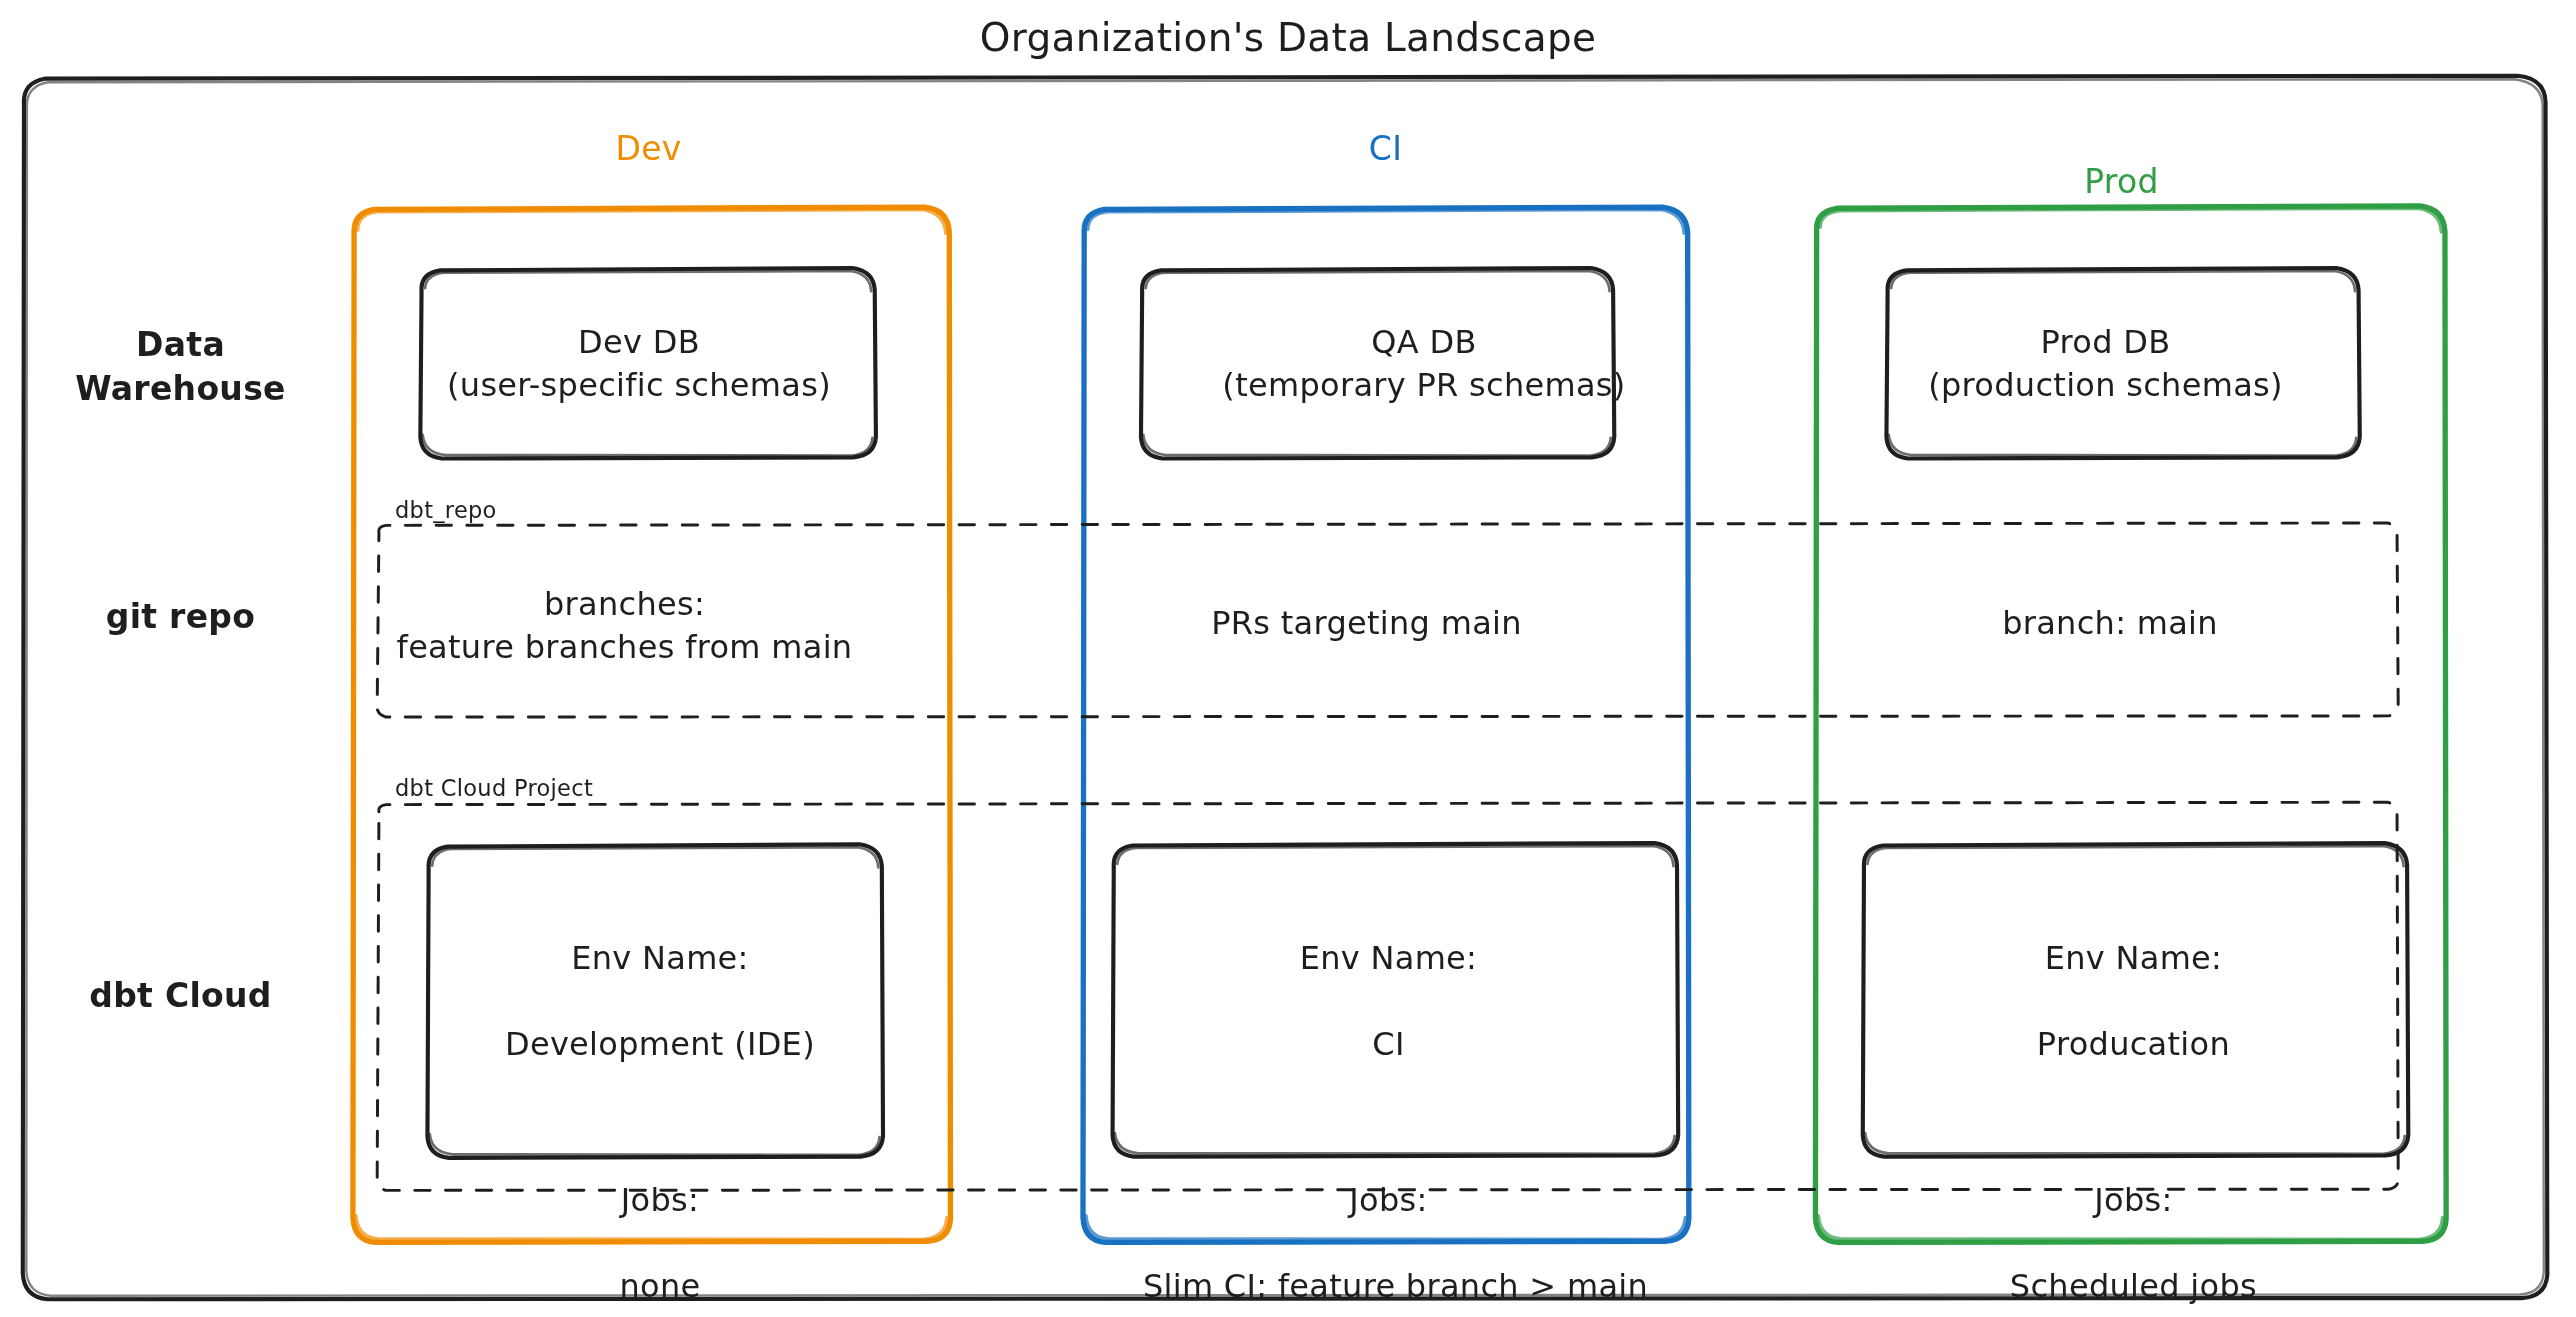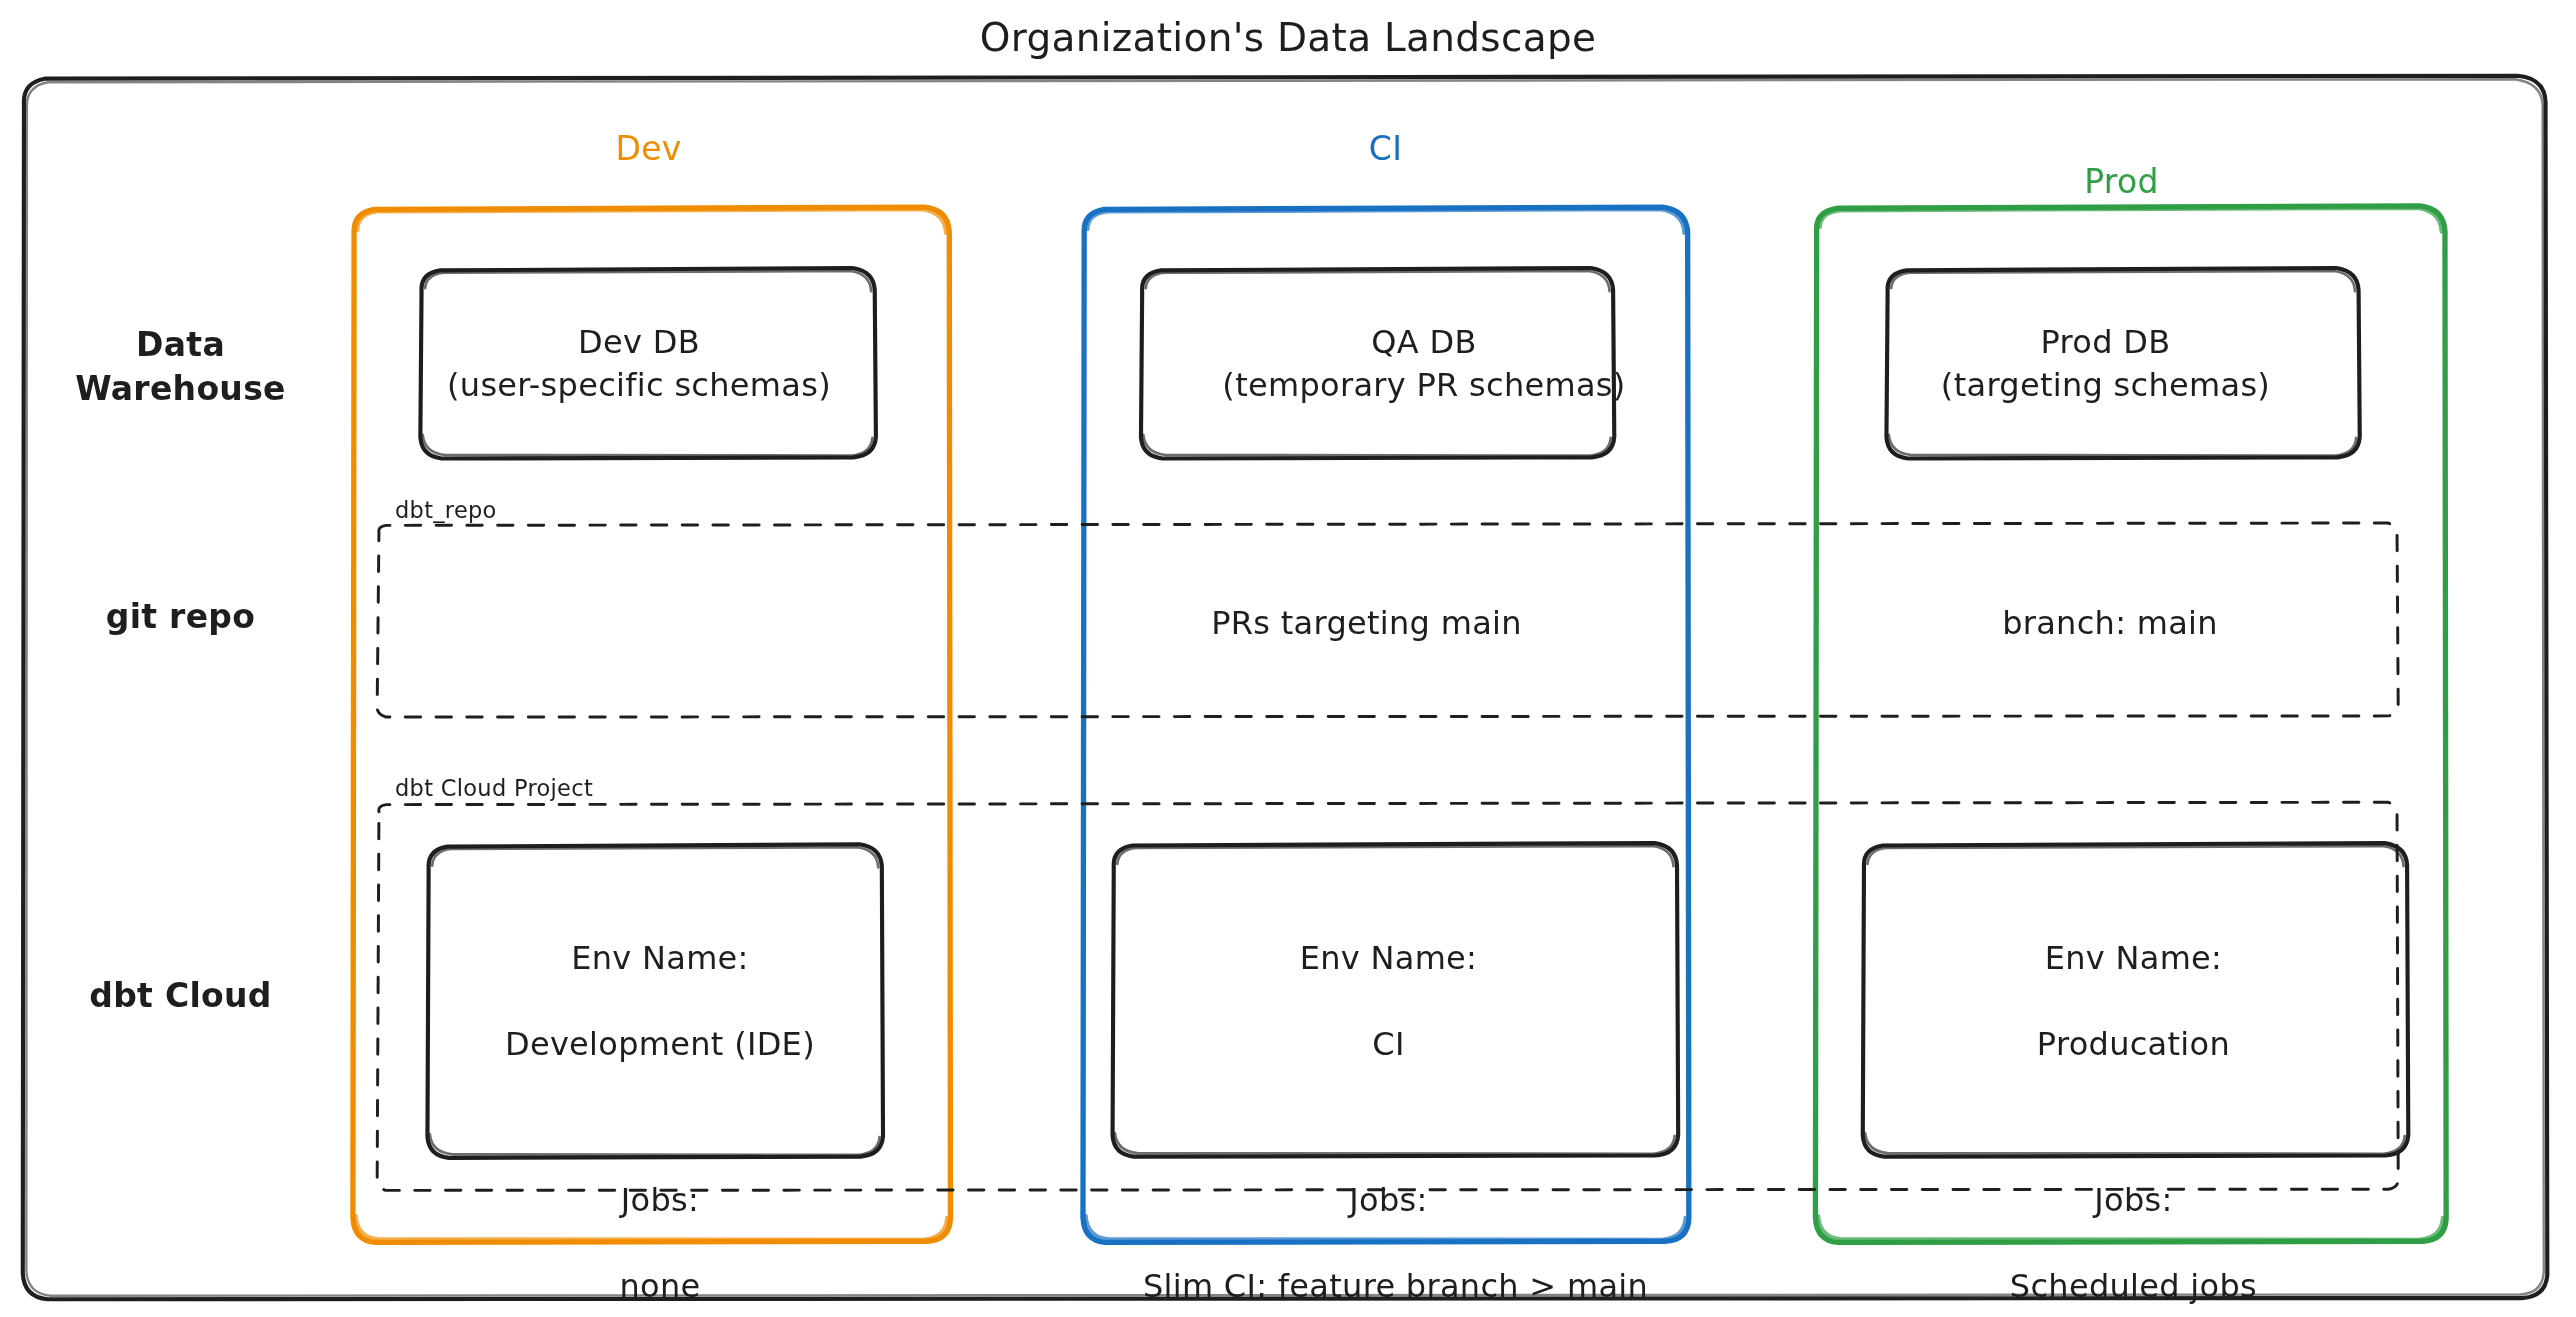--- a/index.html
+++ b/index.html
@@ -200,22 +200,24 @@
   <div class="txt row-label" id="row-label-cloud">dbt Cloud</div>
 
   <div class="txt group-label" id="group-label-repo">dbt_repo</div>
   <div class="txt group-label" id="group-label-cloud">dbt Cloud Project</div>
 
   <div class="txt box-text" id="dev-db-text">Dev DB
 (user-specific schemas)</div>
   <div class="txt box-text" id="ci-db-text">QA DB
 (temporary PR schemas)</div>
   <div class="txt box-text" id="prod-db-text">Prod DB
-(targeting schemas)</div>
-
+(production schemas)</div>
+
+  <div class="txt box-text" id="dev-git-text">branches:
+feature branches from main</div>
   <div class="txt box-text" id="ci-git-text">PRs targeting main</div>
   <div class="txt box-text" id="prod-git-text">branch: main</div>
 
   <div class="txt env-block" id="dev-env-text">
     <span>Env Name:</span><br>
     <span>Development (IDE)</span>
     <span class="env-spacer"></span>
     <span>Jobs:</span><br>
     <span>none</span>
   </div>

